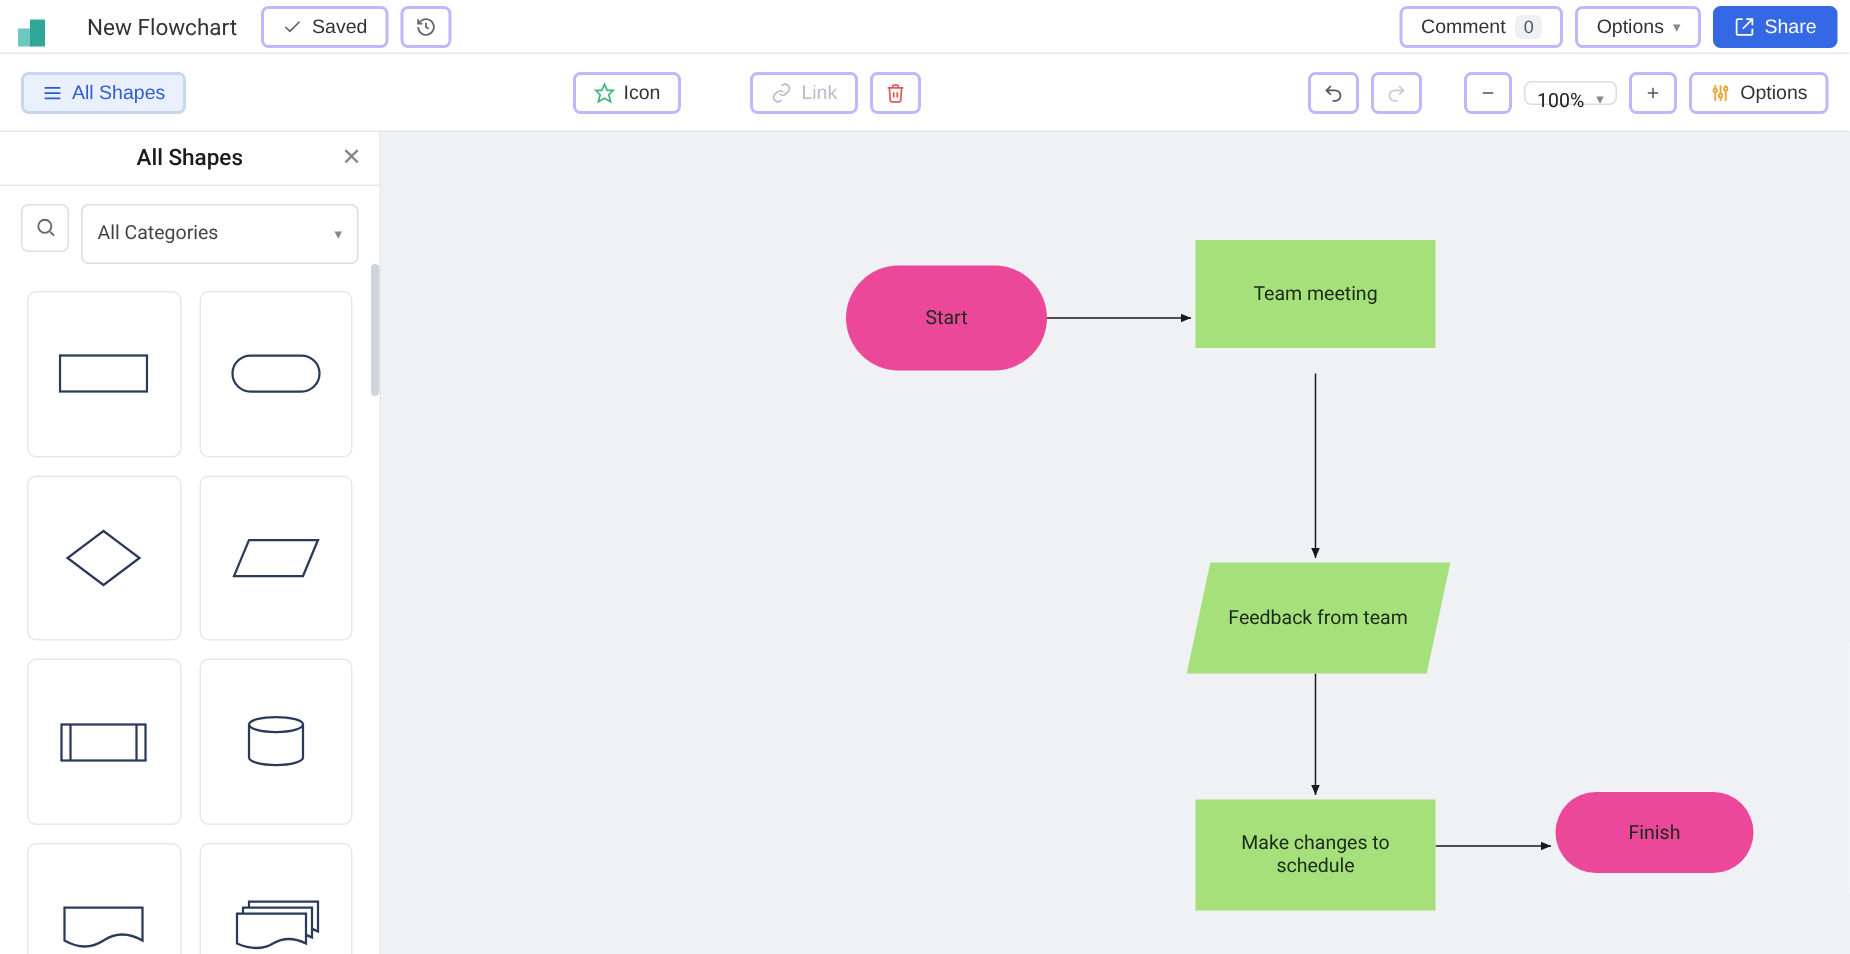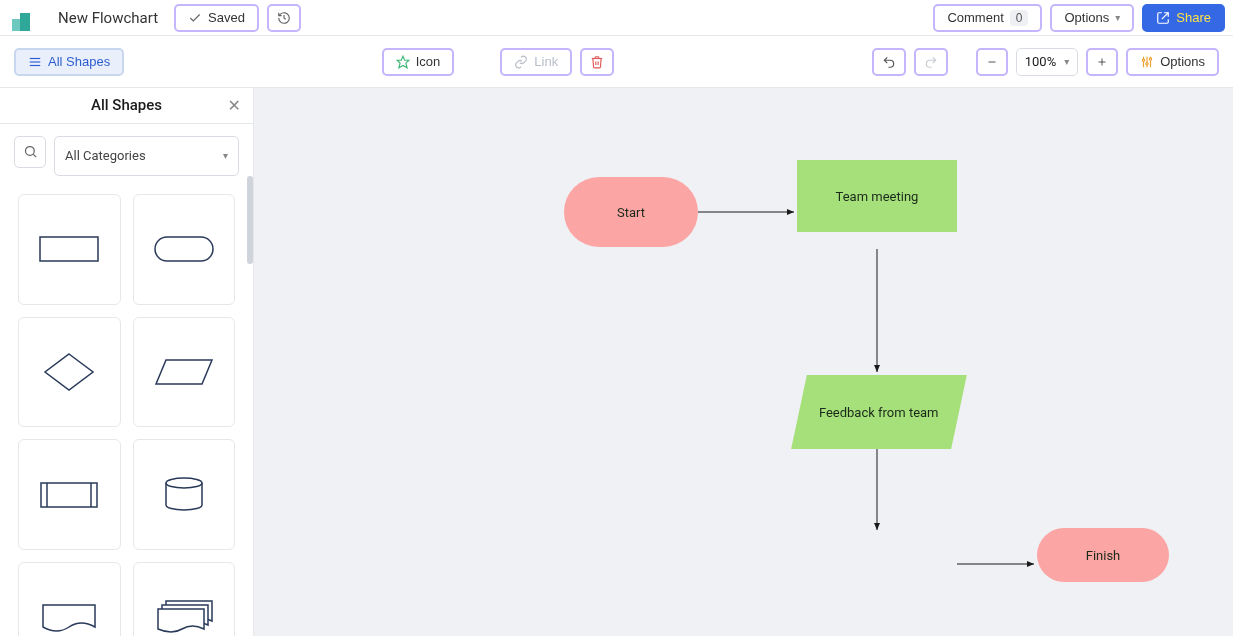--- a/index.html
+++ b/index.html
@@ -45,21 +45,21 @@
   background: #fff;
   border-radius: 5px;
   font-size: 13px;
   color: #333;
   cursor: pointer;
   height: 28px;
 }
 .btn.icon-only { padding: 5px 8px; }
 .btn-primary {
   background: #3468e5;
-  color: #fde047;
+  color: #ffffff;
   border-color: #3468e5;
 }
 .badge {
   background: #eef0f3;
   color: #555;
   font-size: 12px;
   padding: 1px 6px;
   border-radius: 4px;
 }
 .spacer { flex: 1; }
@@ -81,24 +81,23 @@
 .zoom-group {
   display: inline-flex;
   align-items: center;
   gap: 8px;
 }
 .zoom-display {
   border: 1px solid #d9dde3;
   border-radius: 5px;
   padding: 5px 8px;
   display: inline-flex;
-  align-items: center;
   gap: 8px;
   font-size: 13px;
-  height: 28px;
+  height: 16px;
 }
 .options-btn svg { color: #f0a030; }
 
 
 .main {
   display: flex;
   height: calc(636px - 36px - 52px);
 }
 .sidebar {
   width: 254px;
@@ -205,21 +204,21 @@
   position: absolute;
   display: flex;
   align-items: center;
   justify-content: center;
   font-size: 13px;
   text-align: center;
   padding: 4px;
   color: #1b2a1b;
 }
 .node.terminator {
-  background: #fca5a5;
+  background: #ec4899;
   border-radius: 999px;
 }
 .node.process {
   background: #a6e07a;
 }
 .node.parallelogram {
   background: #a6e07a;
   transform: skewX(-12deg);
 }
 .node.parallelogram span {
@@ -461,16 +460,17 @@
           <line x1="444" y1="124" x2="540" y2="124" stroke="#1a1a1a" stroke-width="1" marker-end="url(#arrow)"></line>
           <line x1="623" y1="161" x2="623" y2="284" stroke="#1a1a1a" stroke-width="1" marker-end="url(#arrow)"></line>
           <line x1="623" y1="361" x2="623" y2="442" stroke="#1a1a1a" stroke-width="1" marker-end="url(#arrow)"></line>
           <line x1="703" y1="476" x2="780" y2="476" stroke="#1a1a1a" stroke-width="1" marker-end="url(#arrow)"></line>
         </svg>
         <div class="node terminator" style="left: 310px; top: 89px; width: 134px; height: 70px;">Start</div>
         <div class="node process" style="left: 543px; top: 72px; width: 160px; height: 72px;">Team meeting</div>
         <div class="node parallelogram" style="left: 545px; top: 287px; width: 160px; height: 74px;">
           <span>Feedback from team</span>
         </div>
+        <div class="node process" style="left: 543px; top: 445px; width: 160px; height: 74px;">Make changes to schedule</div>
         <div class="node terminator" style="left: 783px; top: 440px; width: 132px; height: 54px;">Finish</div>
       </div>
   </div>
 </div>
 
 </body></html>

